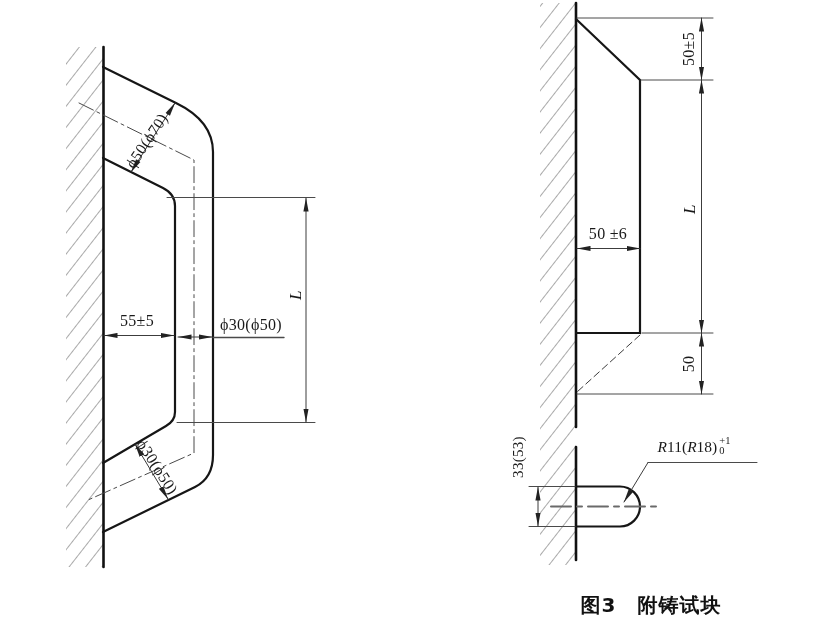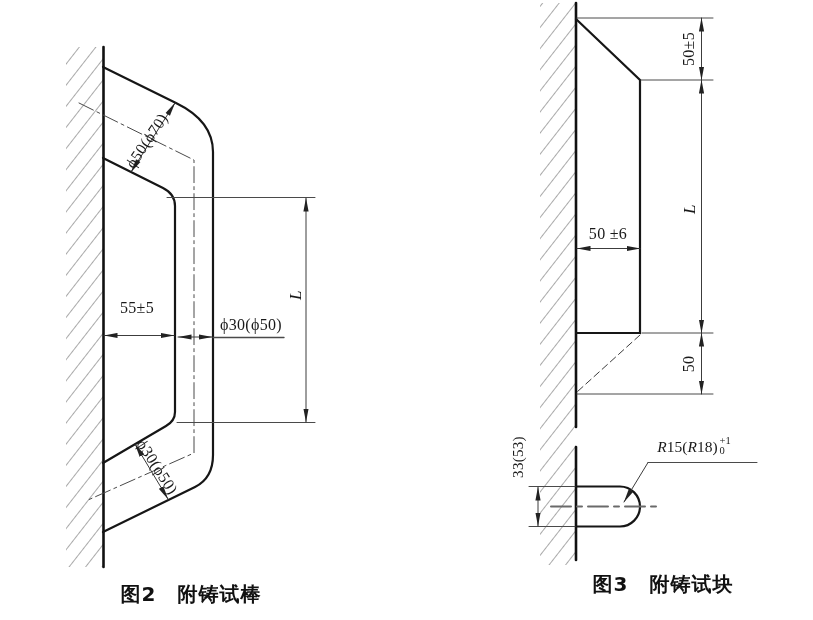--- a/index.html
+++ b/index.html
@@ -125,46 +125,45 @@
       <line x1="529" y1="526.5" x2="575" y2="526.5" stroke="#4a4a4a" stroke-width="1"></line>
       <line x1="538" y1="487" x2="538" y2="526" stroke="#3c3c3c" stroke-width="1" marker-start="url(#arr)" marker-end="url(#arr)"></line>
 
       <line x1="648" y1="462.5" x2="757" y2="462.5" stroke="#4a4a4a" stroke-width="1"></line>
       <line x1="648" y1="462.5" x2="624" y2="502" stroke="#3c3c3c" stroke-width="1" marker-end="url(#arr)"></line>
     </g>
   </svg>
 
   <div class="lbl" style="left:147px; top:141px; --r:-56deg;">ϕ50(ϕ70)</div>
 
-  <div class="lbl" style="left:137px; top:308px;">55±5</div>
+  <div class="lbl" style="left:137px; top:321px;">55±5</div>
 
   <div class="lbl" style="left:251px; top:325px;">ϕ30(ϕ50)</div>
 
   <div class="lbl it" style="left:295px; top:295px; --r:-90deg; font-size:17px;">L</div>
 
   <div class="lbl" style="left:157px; top:467px; --r:57deg;">ϕ30(ϕ50)</div>
 
-  <div class="caption" style="left:191px; top:594px;">图2　附铸试棒</div>
 
   <div class="lbl" style="left:689px; top:49px; --r:-90deg;">50±5</div>
 
   <div class="lbl it" style="left:689px; top:209px; --r:-90deg; font-size:17px;">L</div>
 
   <div class="lbl" style="left:689px; top:364px; --r:-90deg;">50</div>
 
   <div class="lbl" style="left:608px; top:234px;">50 ±6</div>
 
   <div class="lbl" style="left:518px; top:457px; --r:-90deg; font-size:15px;">33(53)</div>
 
   <div class="radius-lbl" style="left:694px; top:447px;">
     <span class="rit">R</span>
-      <span>15(</span>
+      <span>11(</span>
       <span class="rit">R</span>
       <span>18)</span>
       <span class="tolstack">
         <span>+1</span>
         <span>0</span>
       </span>
   </div>
 
-  <div class="caption" style="left:651px; top:584px;margin-left:12px;">图3　附铸试块</div>
+  <div class="caption" style="left:651px; top:605px;">图3　附铸试块</div>
 
 </div>
 
 </body></html>

